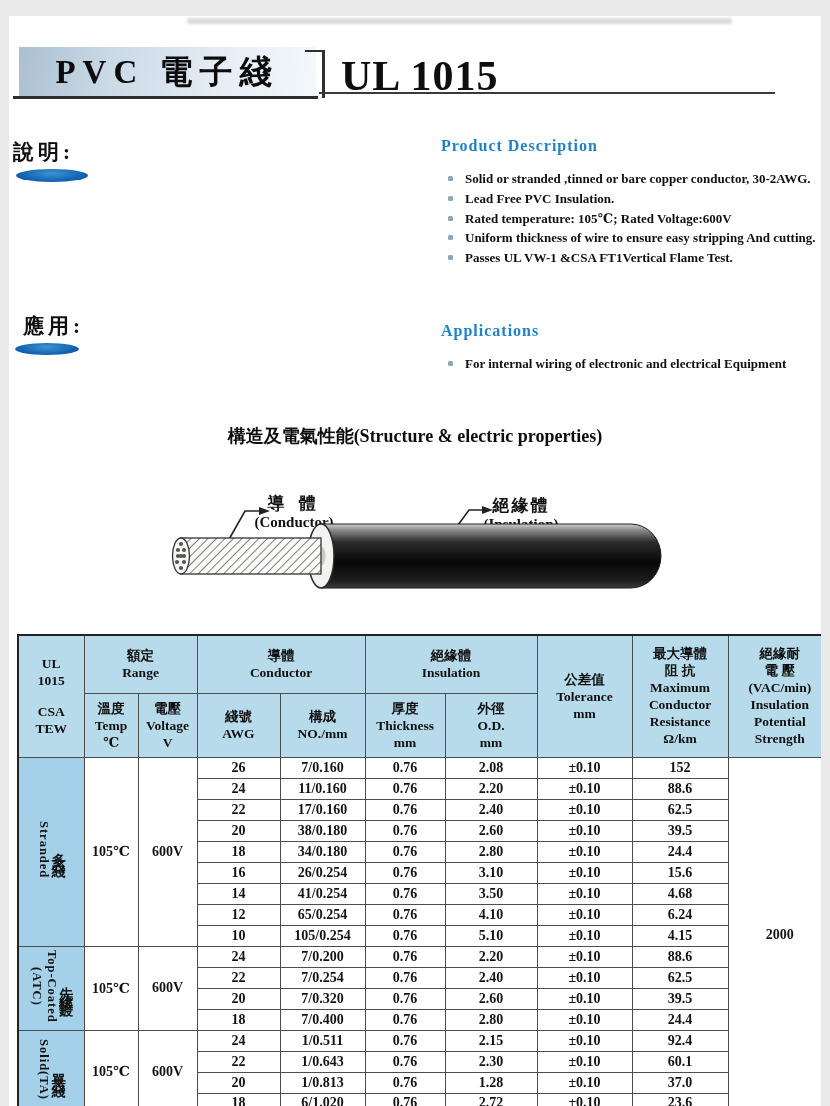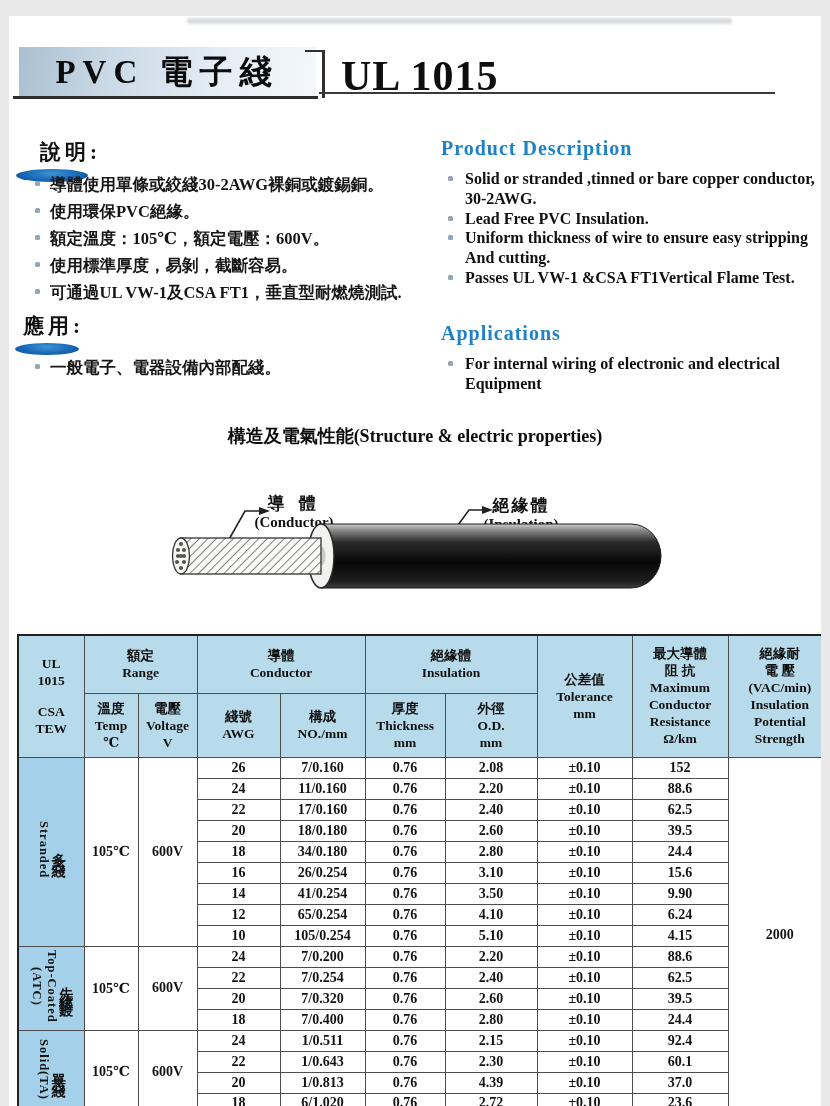--- a/index.html
+++ b/index.html
@@ -19,28 +19,28 @@
   .title-underline{position:absolute;left:4px;top:80px;width:305px;height:3px;background:#2e2e2e;}
   .title-bracket{position:absolute;left:296px;top:34px;width:17px;height:46px;
     border-top:2px solid #2f2f2f;border-right:3px solid #2f2f2f;}
   .standard{position:absolute;left:332px;top:36px;font-size:42px;font-weight:bold;letter-spacing:1px;color:#0e0e0e;}
   .standard-underline{position:absolute;left:310px;top:76px;width:456px;height:2px;background:#3a3a3a;}
   .subtitle{position:absolute;right:4px;top:82px;font-size:21px;font-weight:bold;color:#0e0e0e;}
   
   .cn-heading{position:absolute;font-size:21px;font-weight:bold;letter-spacing:4px;color:#101010;}
   .brush{position:absolute;border-radius:50%;
     background:radial-gradient(ellipse at 50% 35%,#3d92d4 0%,#1668b4 55%,#0a4c9c 100%);}
-  .en-heading{position:absolute;font-size:20px;font-weight:bold;letter-spacing:1px;color:#1e82c6;}
+  .en-heading{position:absolute;font-size:16px;font-weight:bold;letter-spacing:1px;color:#1e82c6;}
   
   ul.blist{list-style:none;margin:0;padding:0;position:absolute;}
   ul.blist li{position:relative;padding-left:17px;font-weight:bold;}
   ul.blist li:before{content:"";position:absolute;left:2px;top:10px;width:5px;height:5px;
     background:#92a7b6;border-radius:1.5px;}
   ul.cnlist li{font-size:16.5px;line-height:27px;color:#161616;}
-  ul.enlist li{padding-left:24px;font-size:16px;line-height:19.8px;color:#101010;}
+  ul.enlist li{padding-left:24px;font-size:13px;line-height:19.8px;color:#101010;}
   ul.enlist li:before{left:7px;top:7px;}
   
   .structure-title{position:absolute;left:0;right:0;top:408px;text-align:center;
     font-size:18px;font-weight:bold;color:#0d0d0d;}
   .wire-svg{position:absolute;left:130px;top:455px;}
   
   table.spec{position:absolute;left:8px;top:618px;width:814px;border-collapse:collapse;
     table-layout:fixed;border:2px solid #222;}
   table.spec th,table.spec td{border:1px solid #4d4d4d;padding:0;text-align:center;
     vertical-align:middle;font-family:"Liberation Serif","DejaVu Serif",serif;}
@@ -65,43 +65,34 @@
 <div class="page">
 
   <div class="top-artifact"></div>
 
   <div class="title-box">PVC 電子綫</div>
   <div class="title-underline"></div>
   <div class="title-bracket"></div>
   <div class="standard">UL 1015</div>
   <div class="standard-underline"></div>
 
-  <div class="cn-heading" style="left:31px;top:122px;">說明:</div>
+  <div class="cn-heading" style="left:4px;top:122px;">說明:</div>
   <div class="brush" style="left:7px;top:153px;width:72px;height:13px;"></div>
-  <ul class="blist cnlist" style="left:24px;top:155px;width:392px;">
-      <li>導體使用單條或絞綫30-2AWG裸銅或鍍錫銅。</li>
-      <li>使用環保PVC絕緣。</li>
-      <li>額定溫度：105℃，額定電壓：600V。</li>
-      <li>使用標準厚度，易剝，截斷容易。</li>
-      <li>可通過UL VW-1及CSA FT1，垂直型耐燃燒測試.</li>
-    </ul>
 
   <div class="en-heading" style="left:432px;top:121px;">Product Description</div>
   <ul class="blist enlist" style="left:432px;top:153px;width:385px;">
       <li>Solid or stranded ,tinned or bare copper conductor, 30-2AWG.</li>
       <li>Lead Free PVC Insulation.</li>
+      <li>Rated temperature: 105℃;  Rated Voltage:600V</li>
       <li>Uniform thickness of wire to ensure easy stripping And cutting.</li>
       <li>Passes UL VW-1 &amp;CSA FT1Vertical Flame Test.</li>
     </ul>
 
   <div class="cn-heading" style="left:14px;top:296px;">應用:</div>
   <div class="brush" style="left:6px;top:327px;width:64px;height:12px;"></div>
-  <ul class="blist cnlist" style="left:24px;top:338px;width:392px;">
-      <li>一般電子、電器設備內部配綫。</li>
-    </ul>
 
   <div class="en-heading" style="left:432px;top:306px;">Applications</div>
   <ul class="blist enlist" style="left:432px;top:338px;width:372px;">
       <li>For internal wiring of electronic and electrical Equipment</li>
     </ul>
 
   <div class="structure-title">構造及電氣性能(Structure &amp; electric properties)</div>
 
   <svg class="wire-svg" width="580" height="160" viewBox="0 0 580 160">
     <defs>
@@ -236,21 +227,21 @@
         <tr>
           <td class="num">22</td>
           <td class="num">17/0.160</td>
           <td class="num">0.76</td>
           <td class="num">2.40</td>
           <td class="num">±0.10</td>
           <td class="num">62.5</td>
         </tr>
         <tr>
           <td class="num">20</td>
-          <td class="num">18/0.180</td>
+          <td class="num">38/0.180</td>
           <td class="num">0.76</td>
           <td class="num">2.60</td>
           <td class="num">±0.10</td>
           <td class="num">39.5</td>
         </tr>
         <tr>
           <td class="num">18</td>
           <td class="num">34/0.180</td>
           <td class="num">0.76</td>
           <td class="num">2.80</td>
@@ -264,21 +255,21 @@
           <td class="num">3.10</td>
           <td class="num">±0.10</td>
           <td class="num">15.6</td>
         </tr>
         <tr>
           <td class="num">14</td>
           <td class="num">41/0.254</td>
           <td class="num">0.76</td>
           <td class="num">3.50</td>
           <td class="num">±0.10</td>
-          <td class="num">9.90</td>
+          <td class="num">4.68</td>
         </tr>
         <tr>
           <td class="num">12</td>
           <td class="num">65/0.254</td>
           <td class="num">0.76</td>
           <td class="num">4.10</td>
           <td class="num">±0.10</td>
           <td class="num">6.24</td>
         </tr>
         <tr>
@@ -341,21 +332,21 @@
           <td class="num">1/0.643</td>
           <td class="num">0.76</td>
           <td class="num">2.30</td>
           <td class="num">±0.10</td>
           <td class="num">60.1</td>
         </tr>
         <tr>
           <td class="num">20</td>
           <td class="num">1/0.813</td>
           <td class="num">0.76</td>
-          <td class="num">4.39</td>
+          <td class="num">1.28</td>
           <td class="num">±0.10</td>
           <td class="num">37.0</td>
         </tr>
         <tr>
           <td class="num">18</td>
           <td class="num">6/1.020</td>
           <td class="num">0.76</td>
           <td class="num">2.72</td>
           <td class="num">±0.10</td>
           <td class="num">23.6</td>

